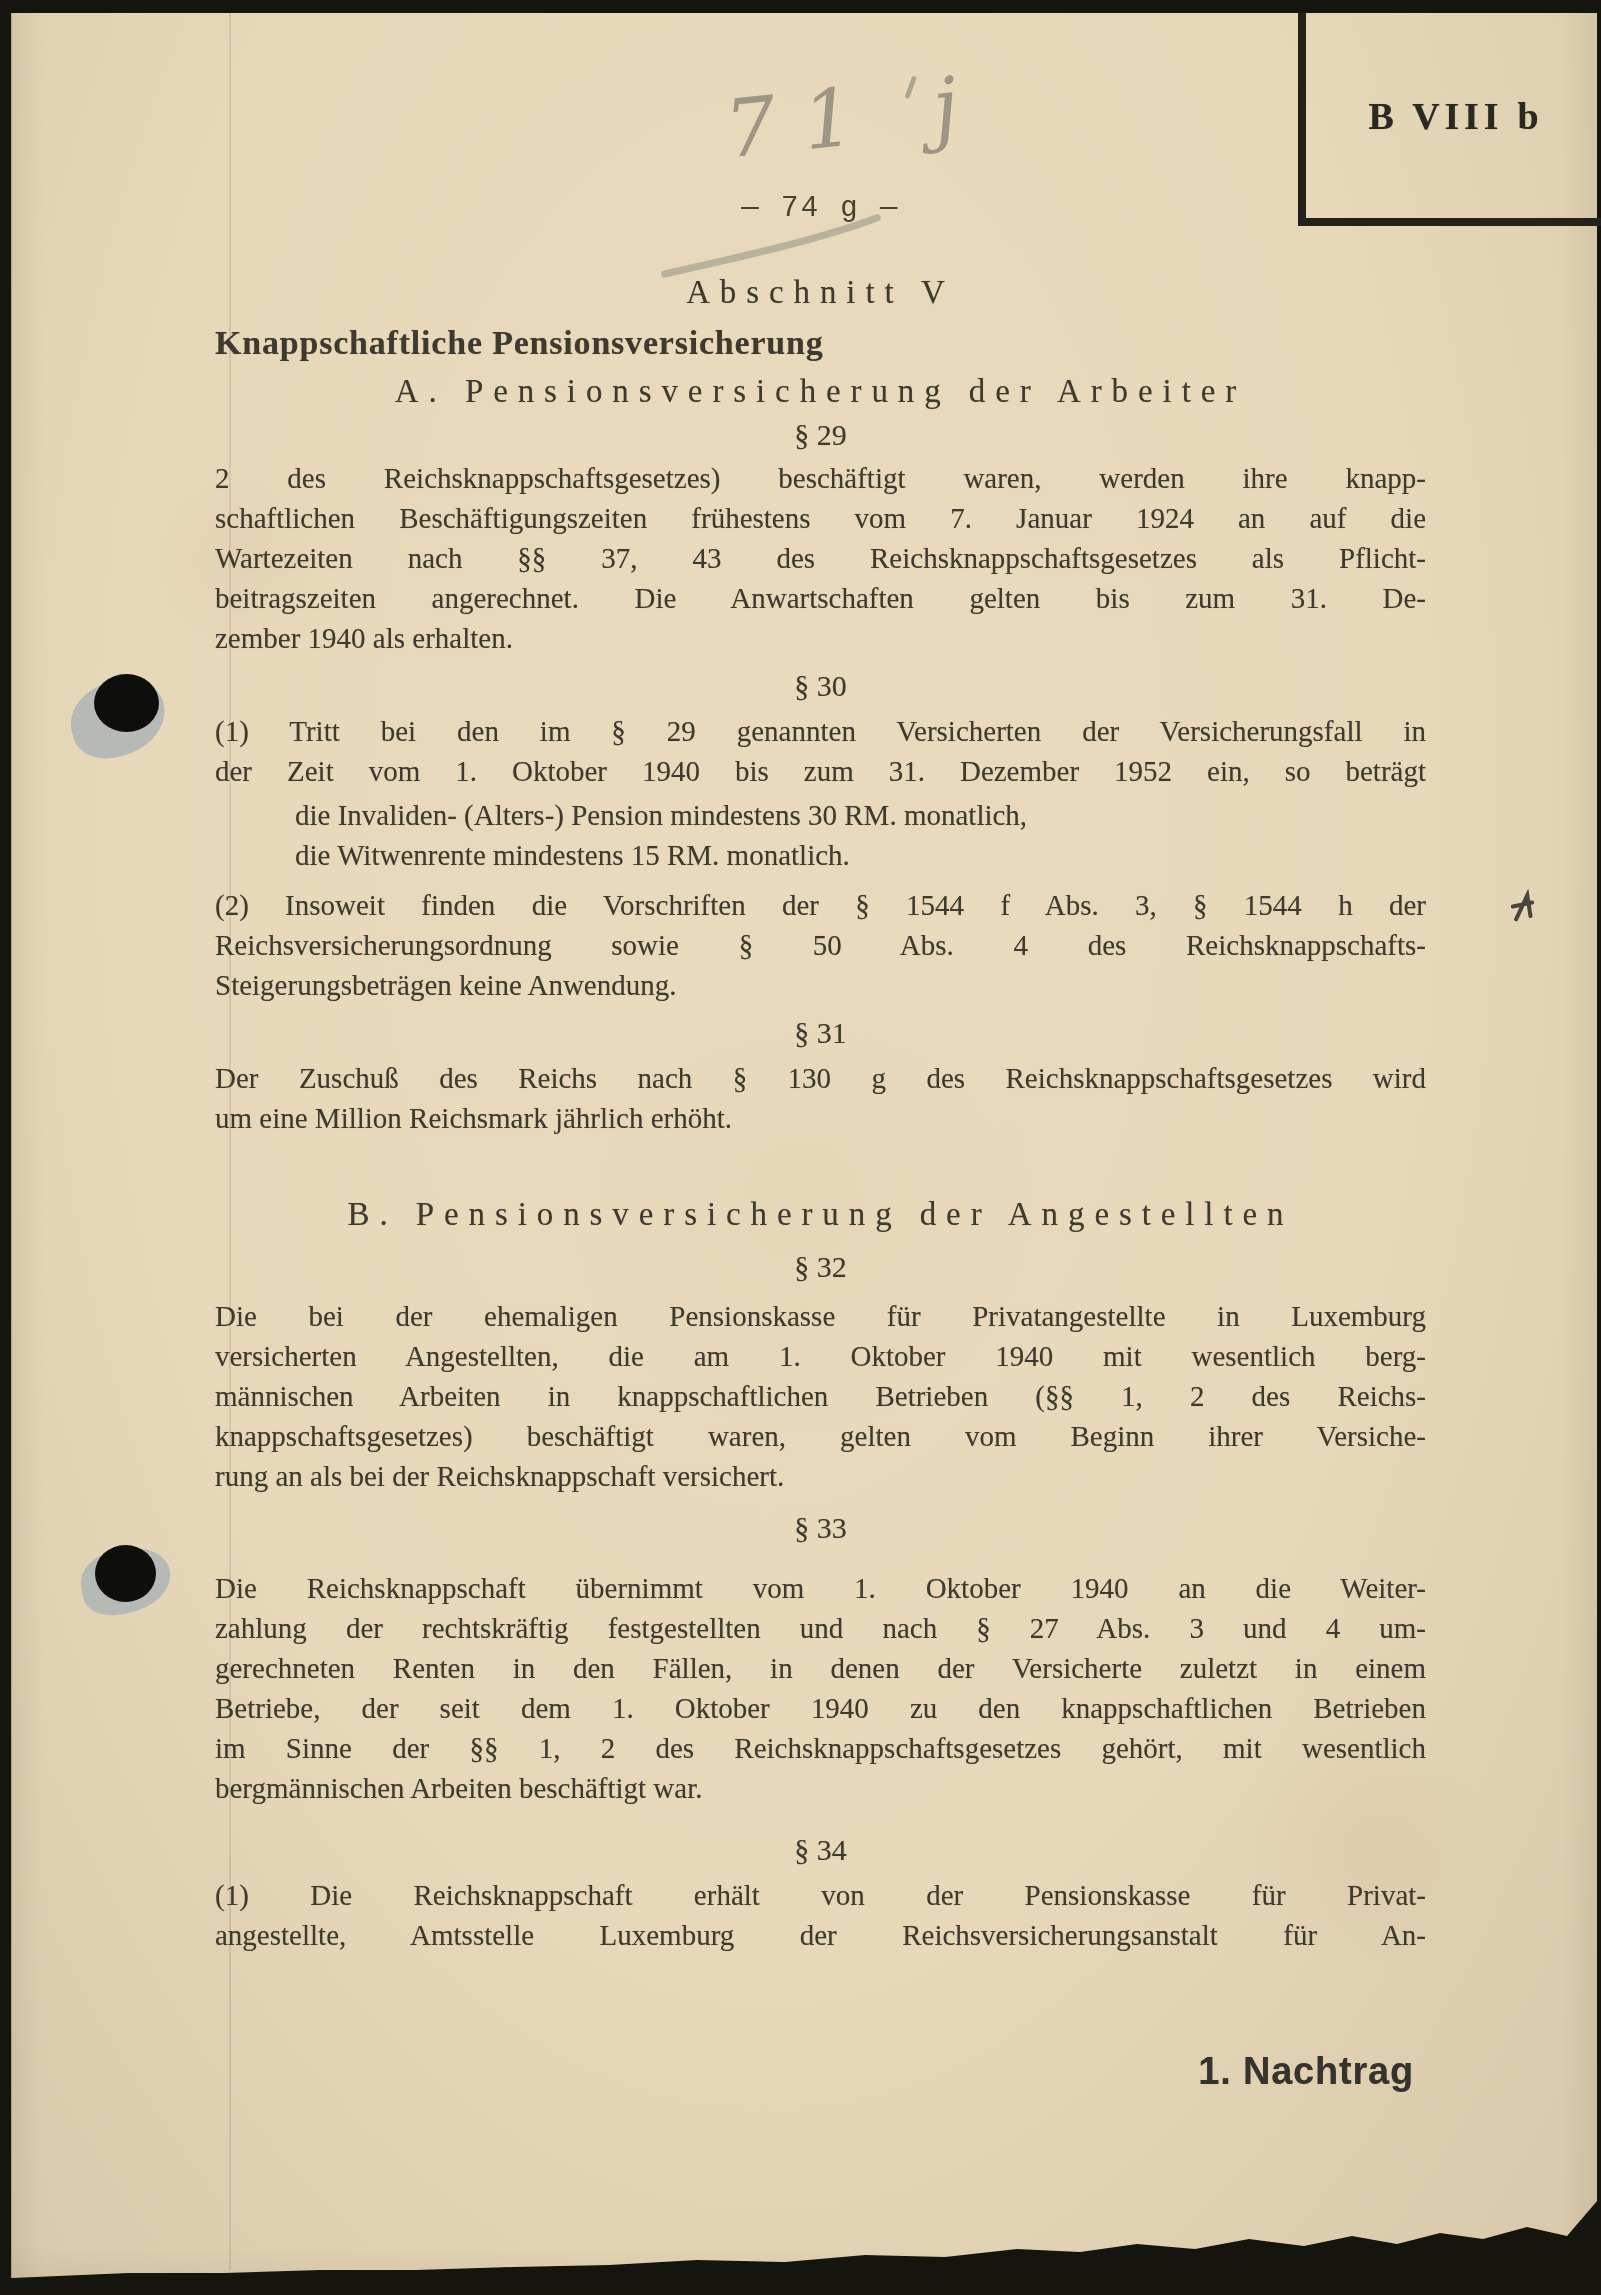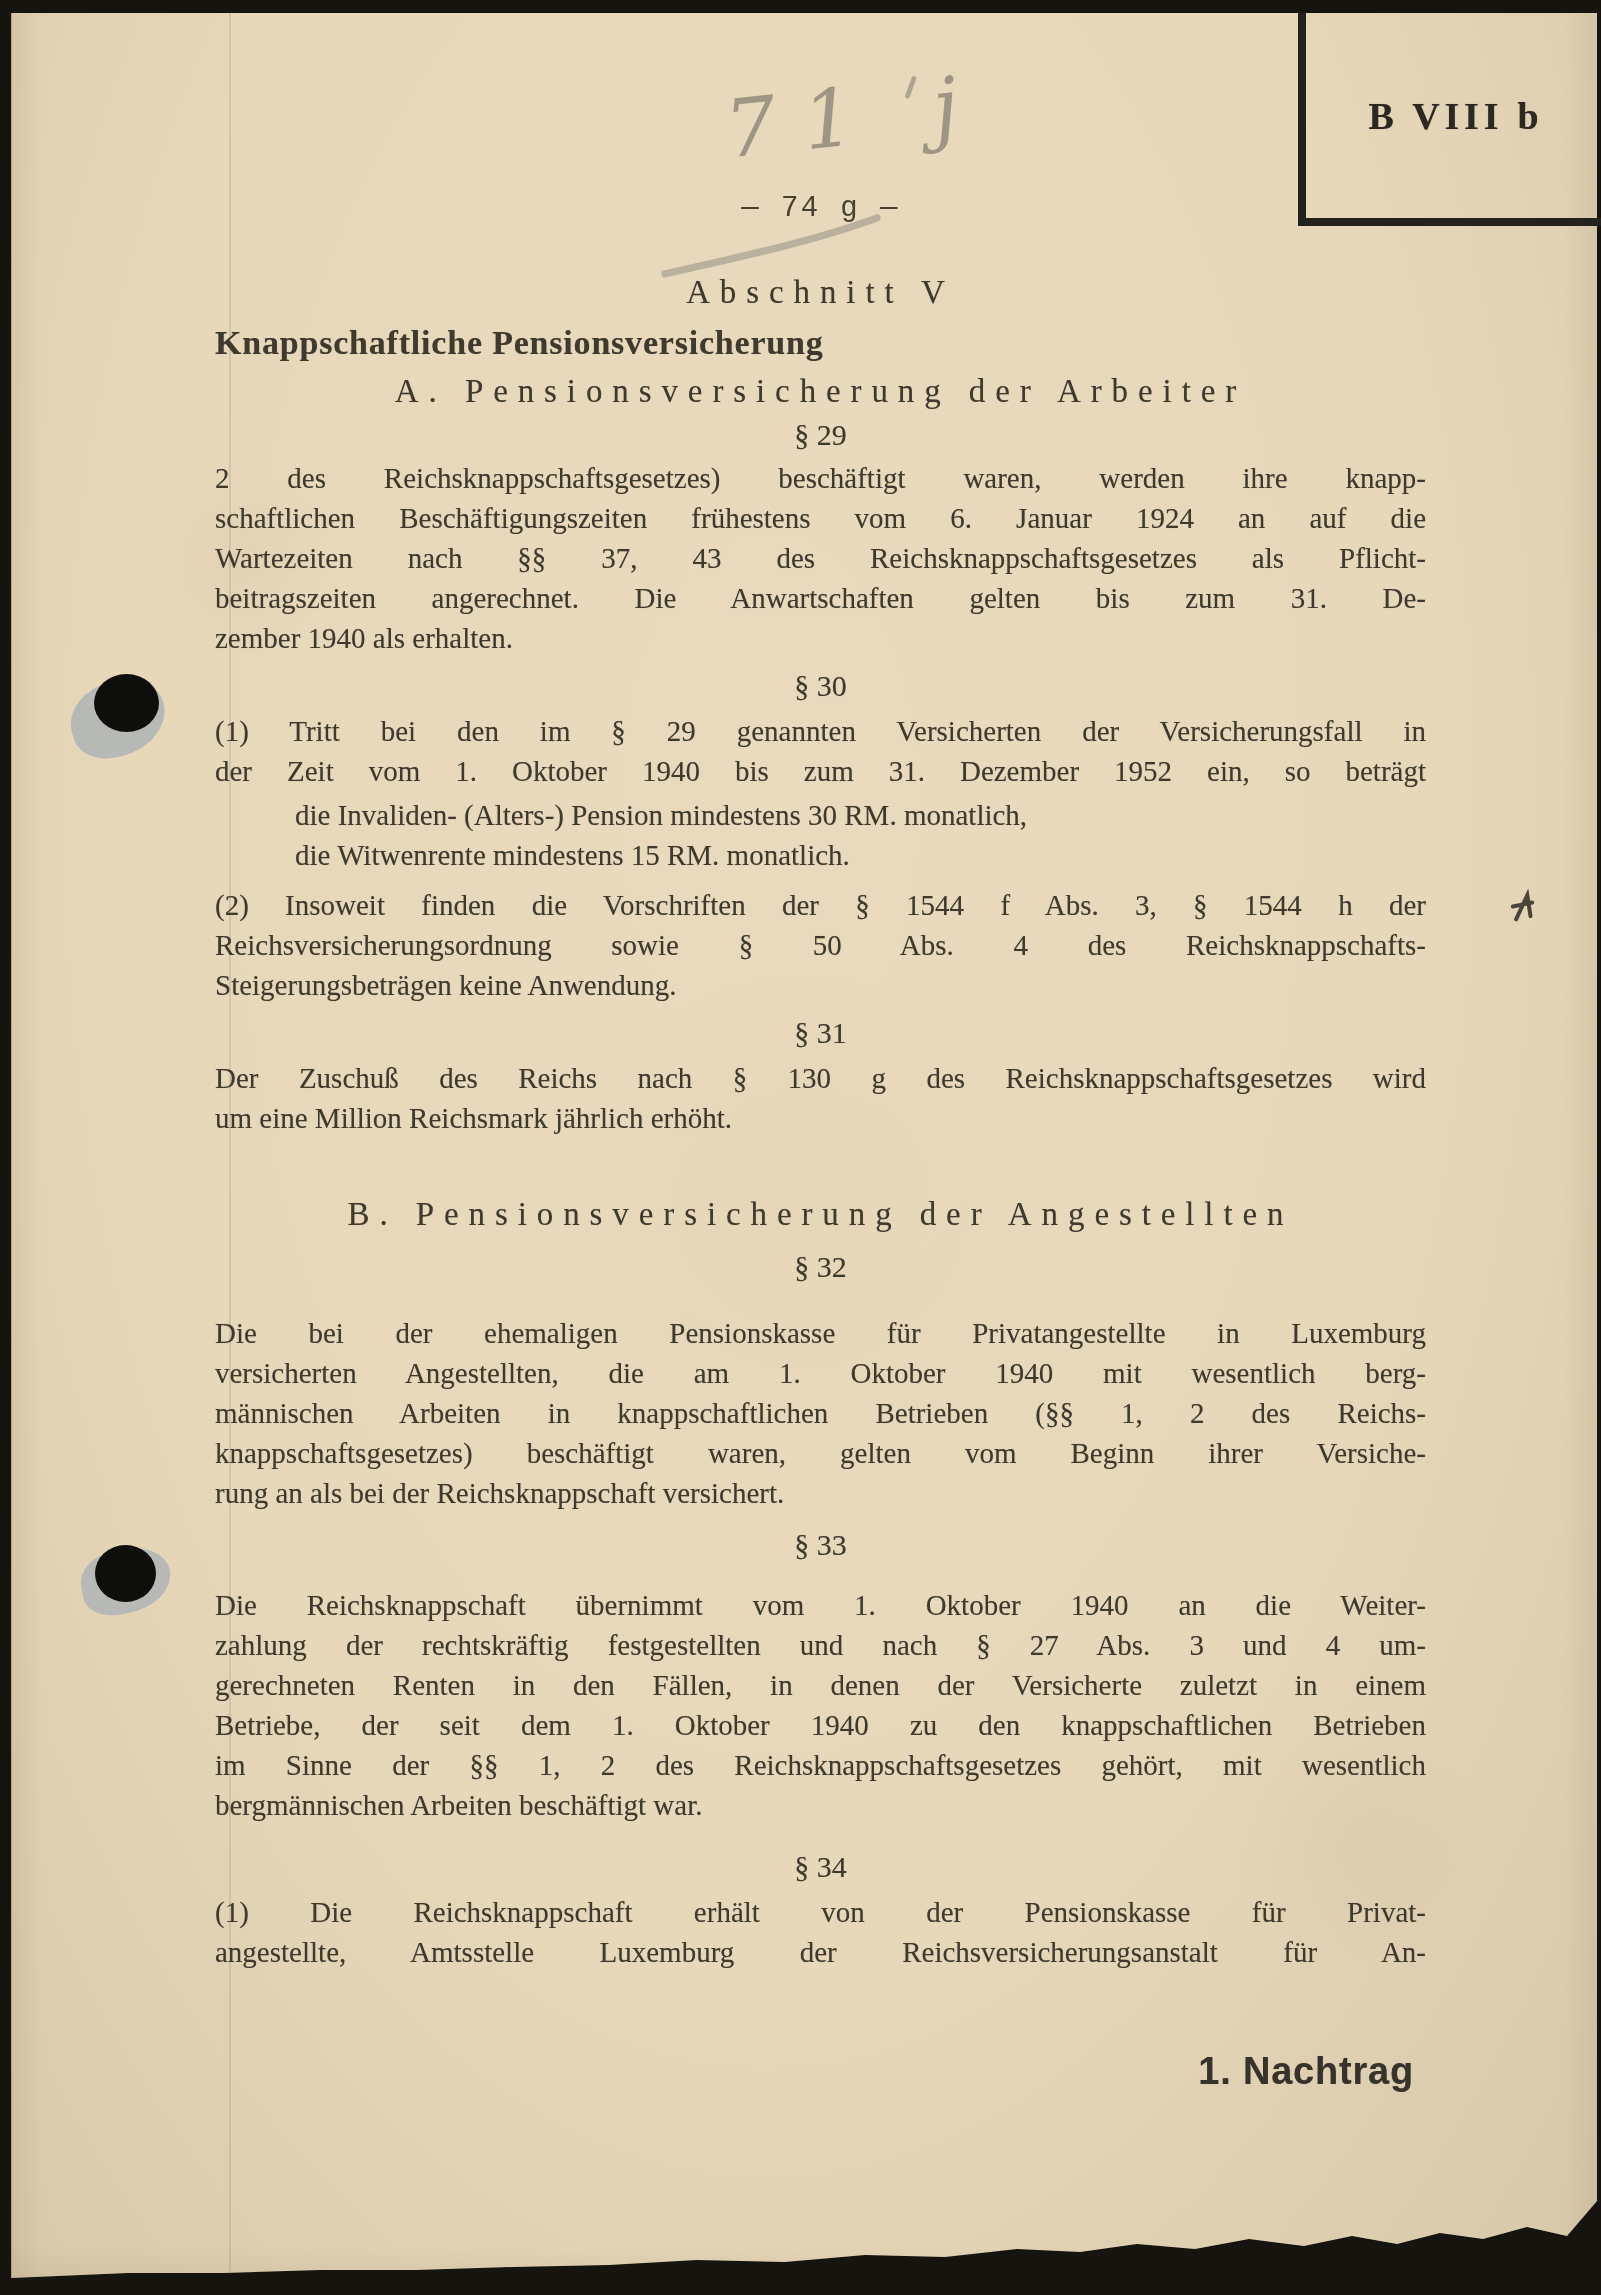--- a/index.html
+++ b/index.html
@@ -65,21 +65,21 @@
     text-shadow:0 0 0.8px rgba(62,58,46,0.35);
   }
   .h-spaced{text-align:center;font-size:33px;letter-spacing:0.30em;margin:0 0 8px;}
   .h-title{text-align:left;font-size:34px;font-weight:bold;letter-spacing:0.8px;line-height:45px;margin:0 0 6.4px;}
   .h-part-a{margin:0 0 3.2px;}
   .p-label{text-align:center;font-size:30px;margin:3.2px 0 3.2px;}
   .lbl-30{margin:8px 0 4.8px;}
   .lbl-31{margin:8px 0 4.8px;}
   .h-part-b{margin:56px 0 0;}
   .lbl-32{margin:13px 0 0;}
-  .para-32{margin-top:26px;}
+  .para-32{margin-top:9px;}
   .lbl-33{margin:12px 0 0;}
   .para-33{margin-top:20px;}
   .lbl-34{margin:22.4px 0 4.8px;}
   .tline{text-align:justify;text-align-last:justify;}
   .tline.tlast{text-align-last:left;}
   .benefits{padding-left:80px;margin-top:4.8px;}
   .benefits .tline{text-align:left;text-align-last:left;}
   .abs2{margin-top:9.6px;}
   
   .footer-tag{
@@ -118,21 +118,21 @@
 <div class="page-number">— 74 g —</div>
 
 <div class="text-column">
   <div class="h-spaced">Abschnitt V</div>
   <div class="h-title">Knappschaftliche Pensionsversicherung</div>
   <div class="h-spaced h-part-a">A. Pensionsversicherung der Arbeiter</div>
 
   <div class="p-label">§ 29</div>
   <div>
       <div class="tline">2 des Reichsknappschaftsgesetzes) beschäftigt waren, werden ihre knapp-</div>
-      <div class="tline">schaftlichen Beschäftigungszeiten frühestens vom 6. Januar 1924 an auf die</div>
+      <div class="tline">schaftlichen Beschäftigungszeiten frühestens vom 7. Januar 1924 an auf die</div>
       <div class="tline">Wartezeiten nach §§ 37, 43 des Reichsknappschaftsgesetzes als Pflicht-</div>
       <div class="tline">beitragszeiten angerechnet. Die Anwartschaften gelten bis zum 31. De-</div>
       <div class="tline tlast">zember 1940 als erhalten.</div>
     </div>
 
   <div class="p-label lbl-30">§ 30</div>
   <div>
       <div class="tline">(1) Tritt bei den im § 29 genannten Versicherten der Versicherungsfall in</div>
       <div class="tline">der Zeit vom 1. Oktober 1940 bis zum 31. Dezember 1952 ein, so beträgt</div>
     </div>

